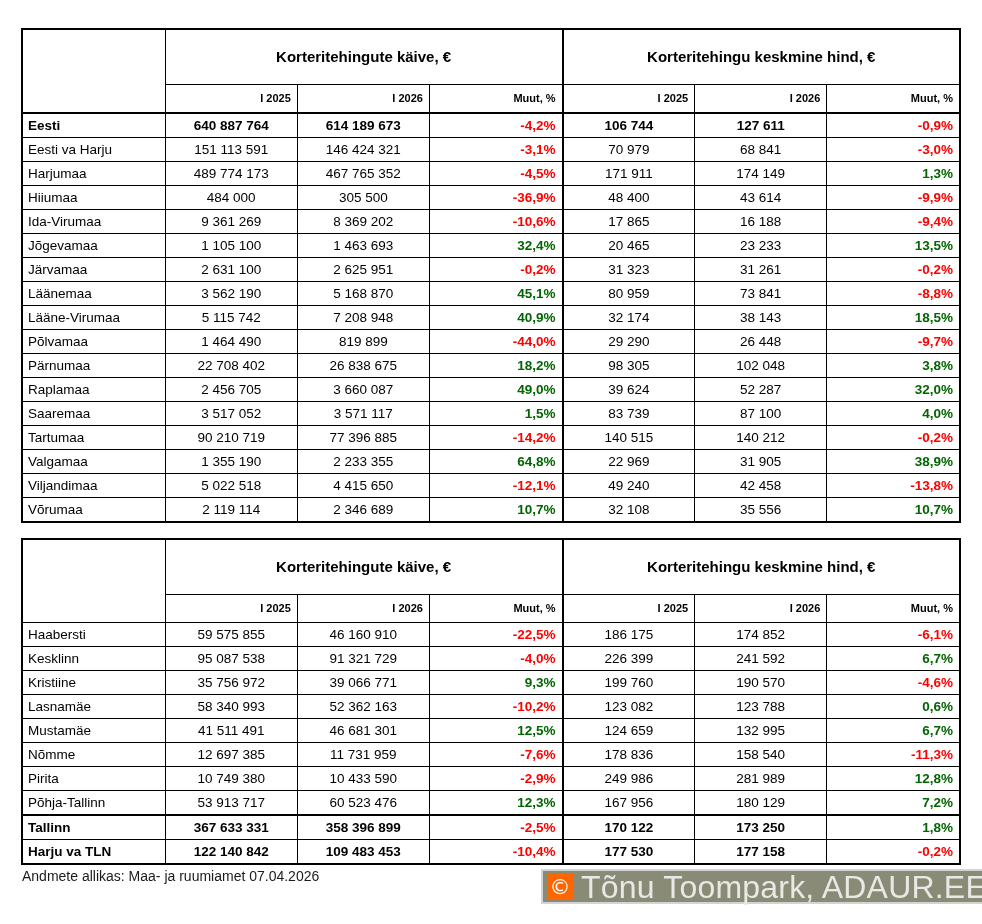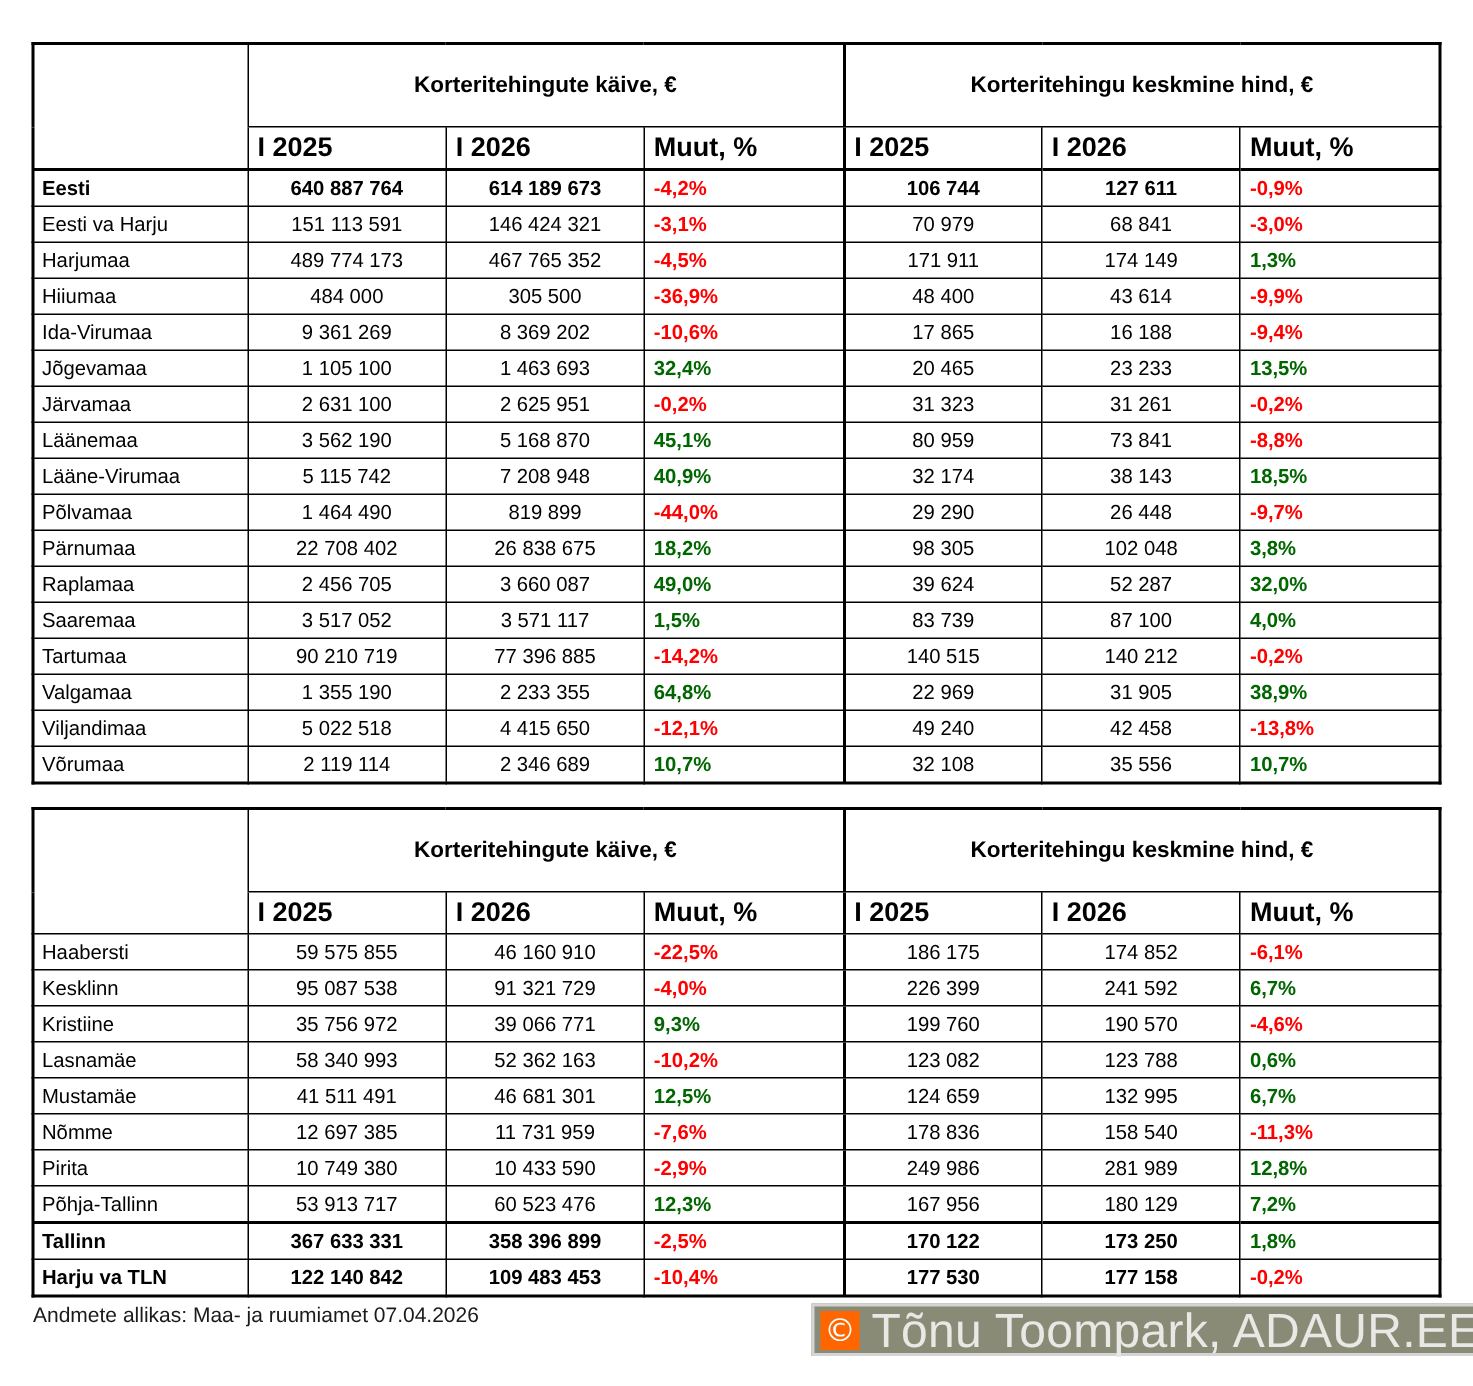--- a/index.html
+++ b/index.html
@@ -62,40 +62,40 @@
   }
   .grp-head th.blank-corner {
     border-top: none;
     border-left: none;
     border-bottom: none;
   }
 
   
   .sub-head th {
     font-weight: bold;
-    font-size: 18px;
-    text-align: left;
+    font-size: 11px;
+    text-align: right;
     height: 27px;
     line-height: 27px;
   }
   .sub-head th.blank-corner {
     border-top: none;
     border-left: none;
   }
 
   
   tbody td.lbl {
     text-align: left;
     padding-left: 5px;
   }
   tbody td.num {
     text-align: center;
   }
   tbody td.pct {
-    text-align: left;
+    text-align: right;
     font-weight: bold;
     margin-left: 20px;
   }
   .pos { color: #006600; }
   .neg { color: #FF0000; }
 
   tr.bold-row td { font-weight: bold; }
   tr.top-thick td { border-top: 2px solid #000; }
 
   

